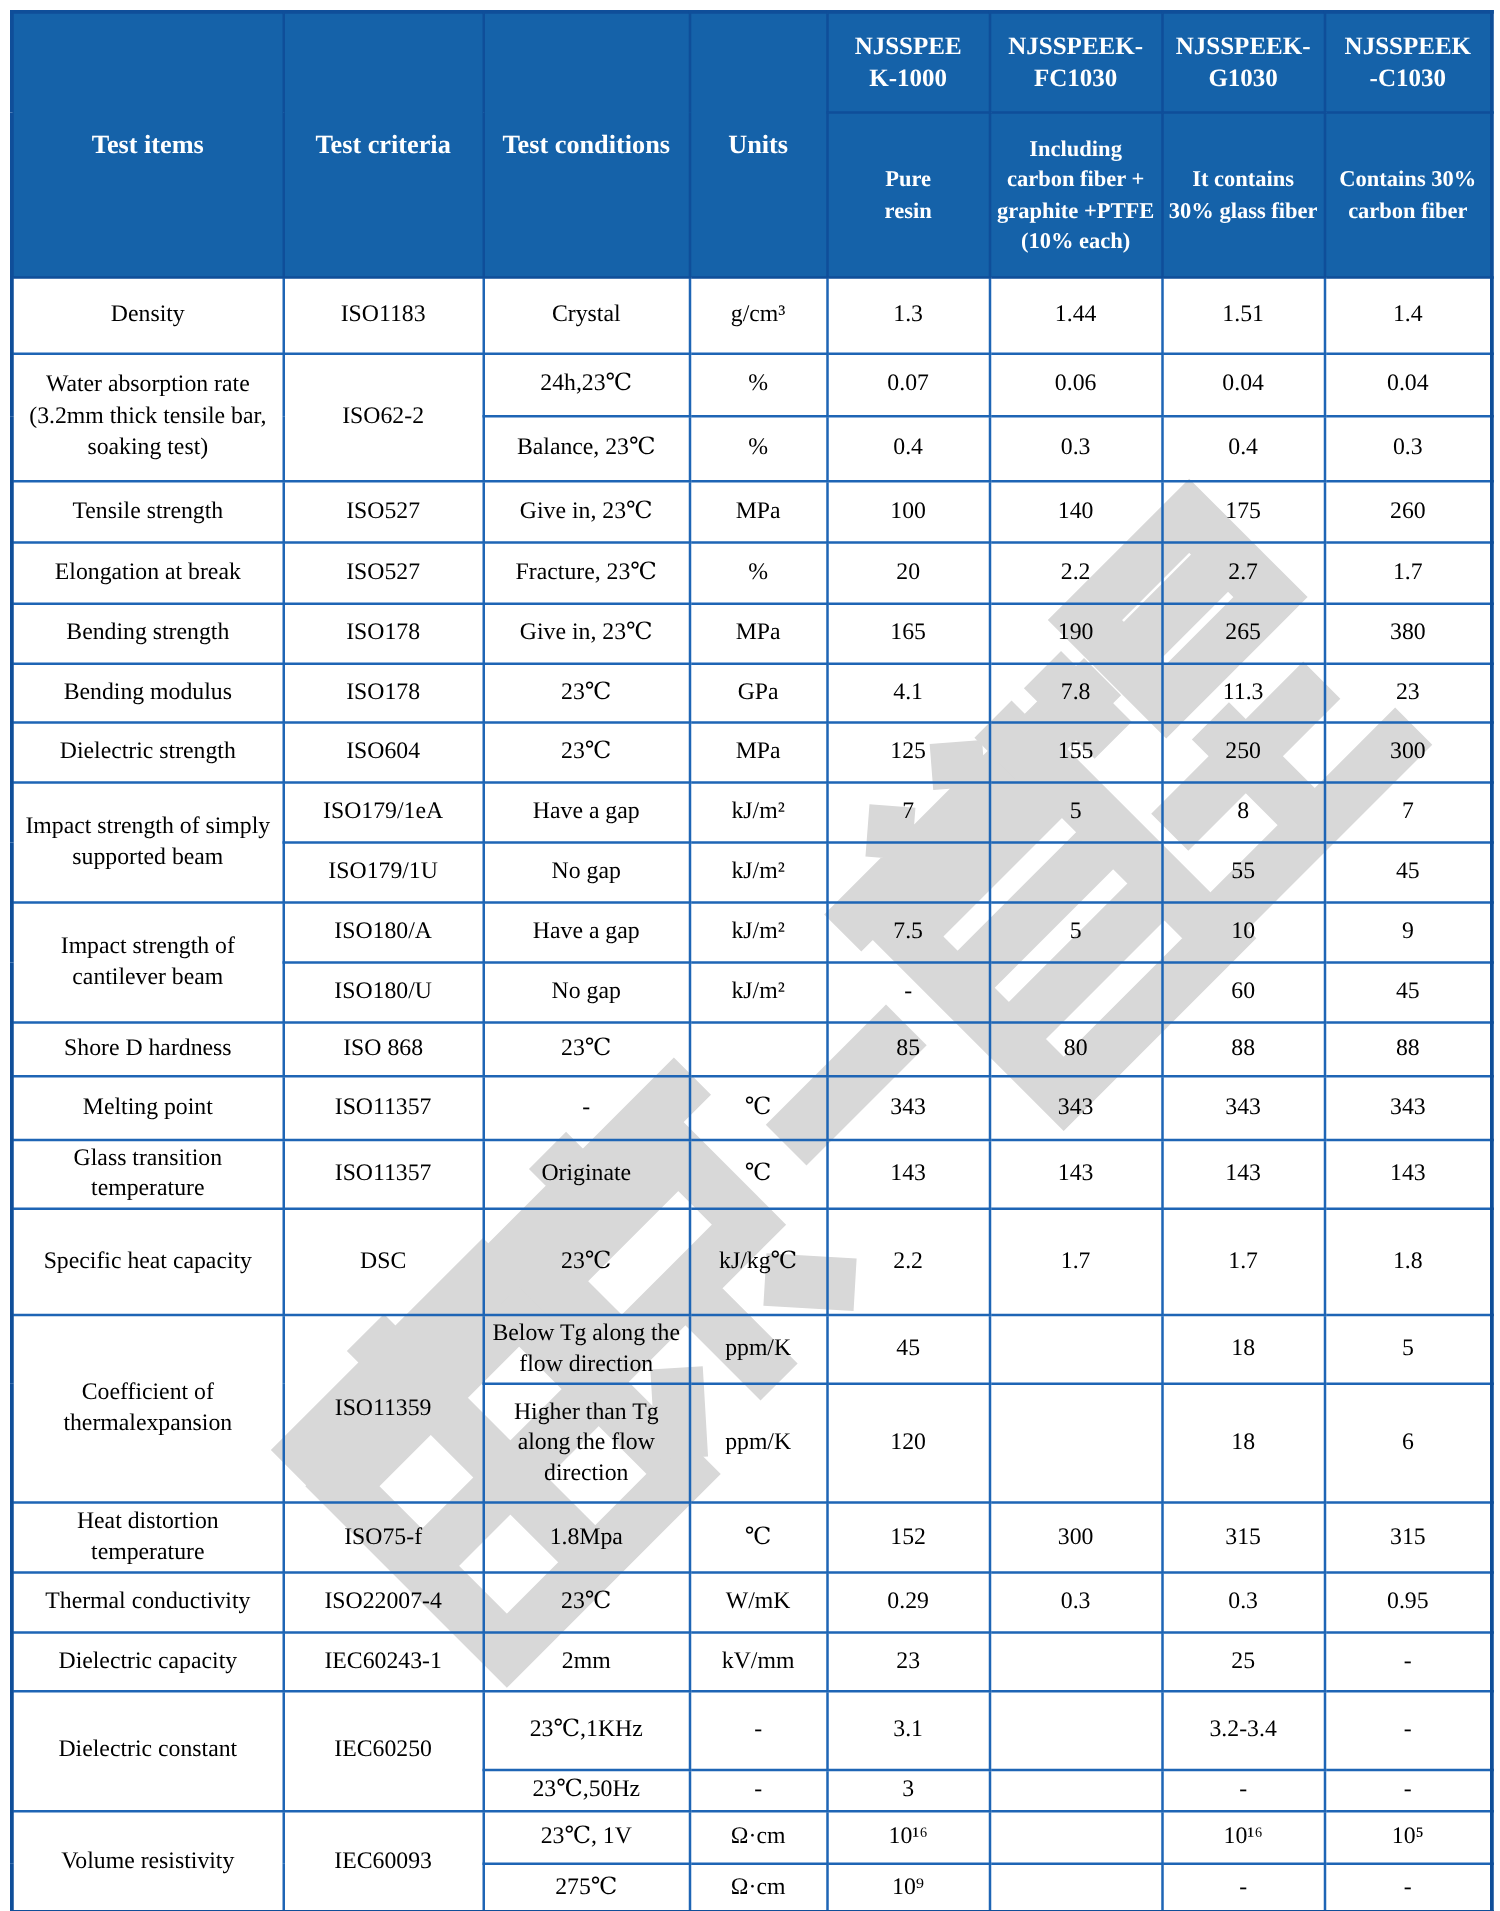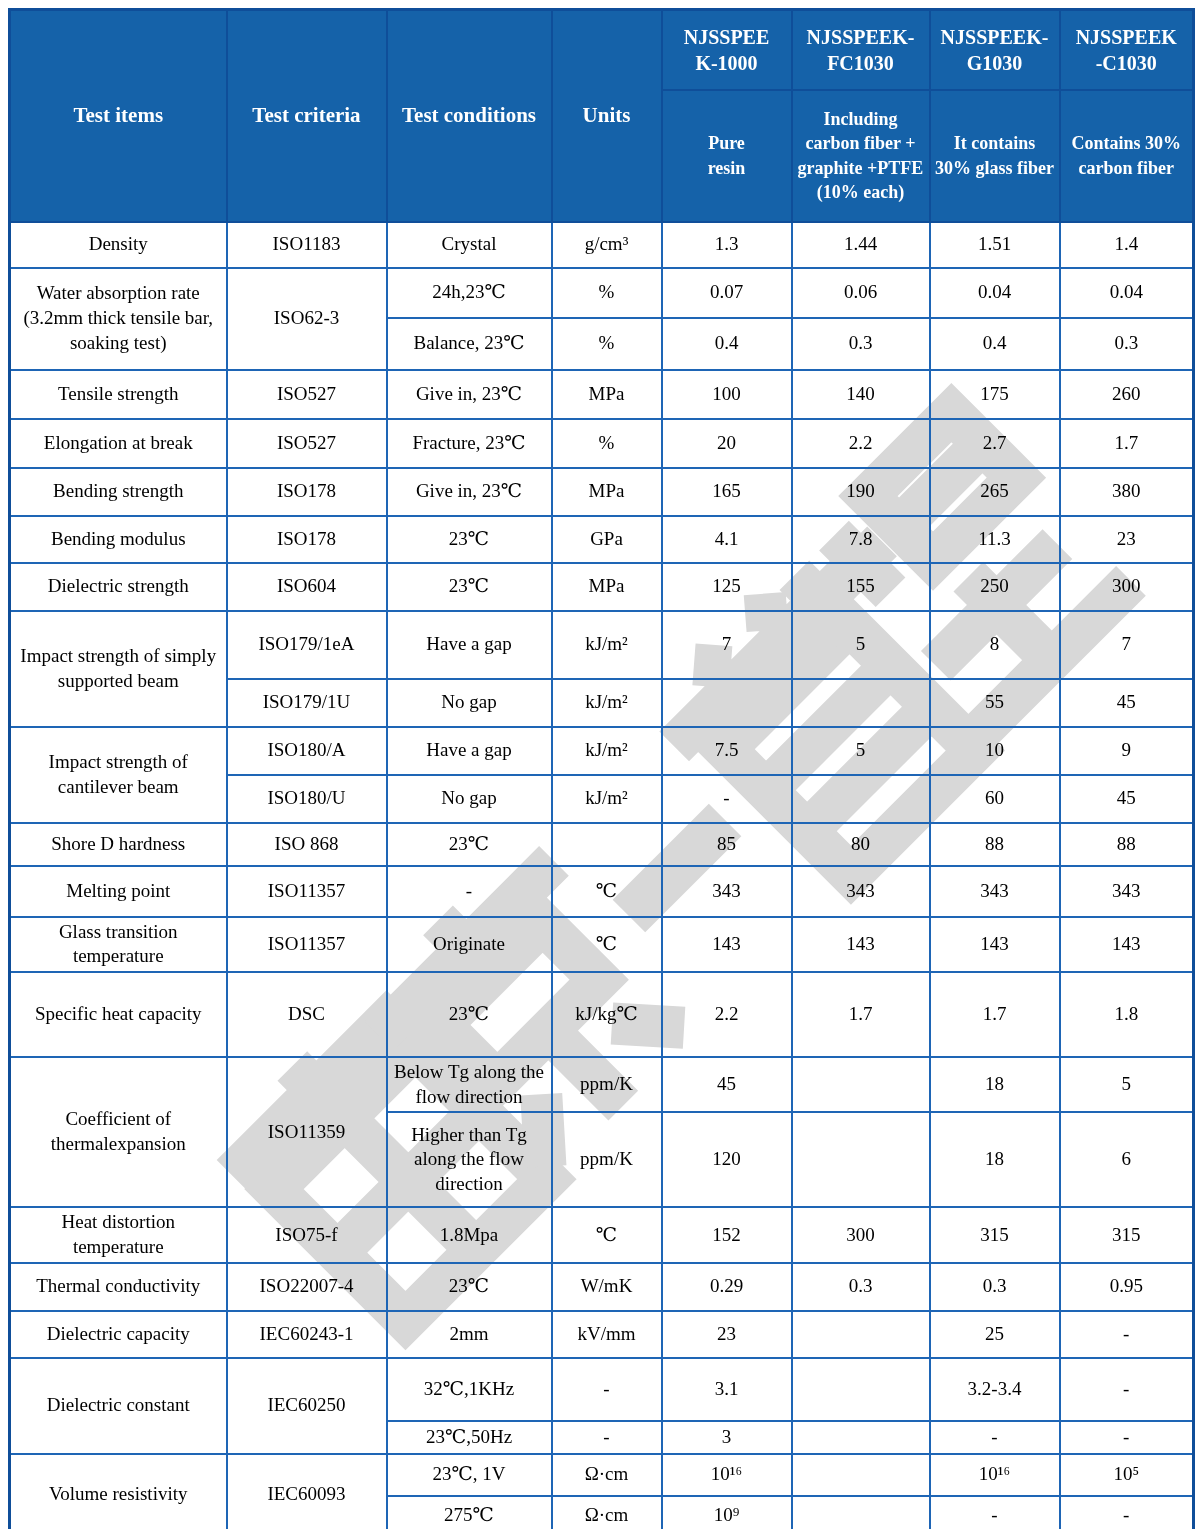--- a/index.html
+++ b/index.html
@@ -105,33 +105,33 @@
       </tr>
       <tr style="height:132px">
         <th class="proddesc">Pure
 resin</th>
         <th class="proddesc">Including carbon fiber + graphite +PTFE (10% each)</th>
         <th class="proddesc">It contains 30% glass fiber</th>
         <th class="proddesc">Contains 30% carbon fiber</th>
       </tr>
     </thead>
     <tbody>
-      <tr style="height:46px">
+      <tr style="height:61px">
         <td>Density</td>
         <td>ISO1183</td>
         <td>Crystal</td>
         <td>g/cm³</td>
         <td>1.3</td>
         <td>1.44</td>
         <td>1.51</td>
         <td>1.4</td>
       </tr>
       <tr style="height:50px">
         <td rowspan="2">Water absorption rate (3.2mm thick tensile bar, soaking test)</td>
-        <td rowspan="2">ISO62-3</td>
+        <td rowspan="2">ISO62-2</td>
         <td>24h,23℃</td>
         <td>%</td>
         <td>0.07</td>
         <td>0.06</td>
         <td>0.04</td>
         <td>0.04</td>
       </tr>
       <tr style="height:52px">
         <td>Balance, 23℃</td>
         <td>%</td>
@@ -183,21 +183,21 @@
       <tr style="height:48px">
         <td>Dielectric strength</td>
         <td>ISO604</td>
         <td>23℃</td>
         <td>MPa</td>
         <td>125</td>
         <td>155</td>
         <td>250</td>
         <td>300</td>
       </tr>
-      <tr style="height:68px">
+      <tr style="height:48px">
         <td rowspan="2">Impact strength of simply supported beam</td>
         <td>ISO179/1eA</td>
         <td>Have a gap</td>
         <td>kJ/m²</td>
         <td>7</td>
         <td>5</td>
         <td>8</td>
         <td>7</td>
       </tr>
       <tr style="height:48px">
@@ -312,21 +312,21 @@
         <td>2mm</td>
         <td>kV/mm</td>
         <td>23</td>
         <td></td>
         <td>25</td>
         <td>-</td>
       </tr>
       <tr style="height:63px">
         <td rowspan="2">Dielectric constant</td>
         <td rowspan="2">IEC60250</td>
-        <td>32℃,1KHz</td>
+        <td>23℃,1KHz</td>
         <td>-</td>
         <td>3.1</td>
         <td></td>
         <td>3.2-3.4</td>
         <td>-</td>
       </tr>
       <tr style="height:33px">
         <td>23℃,50Hz</td>
         <td>-</td>
         <td>3</td>

